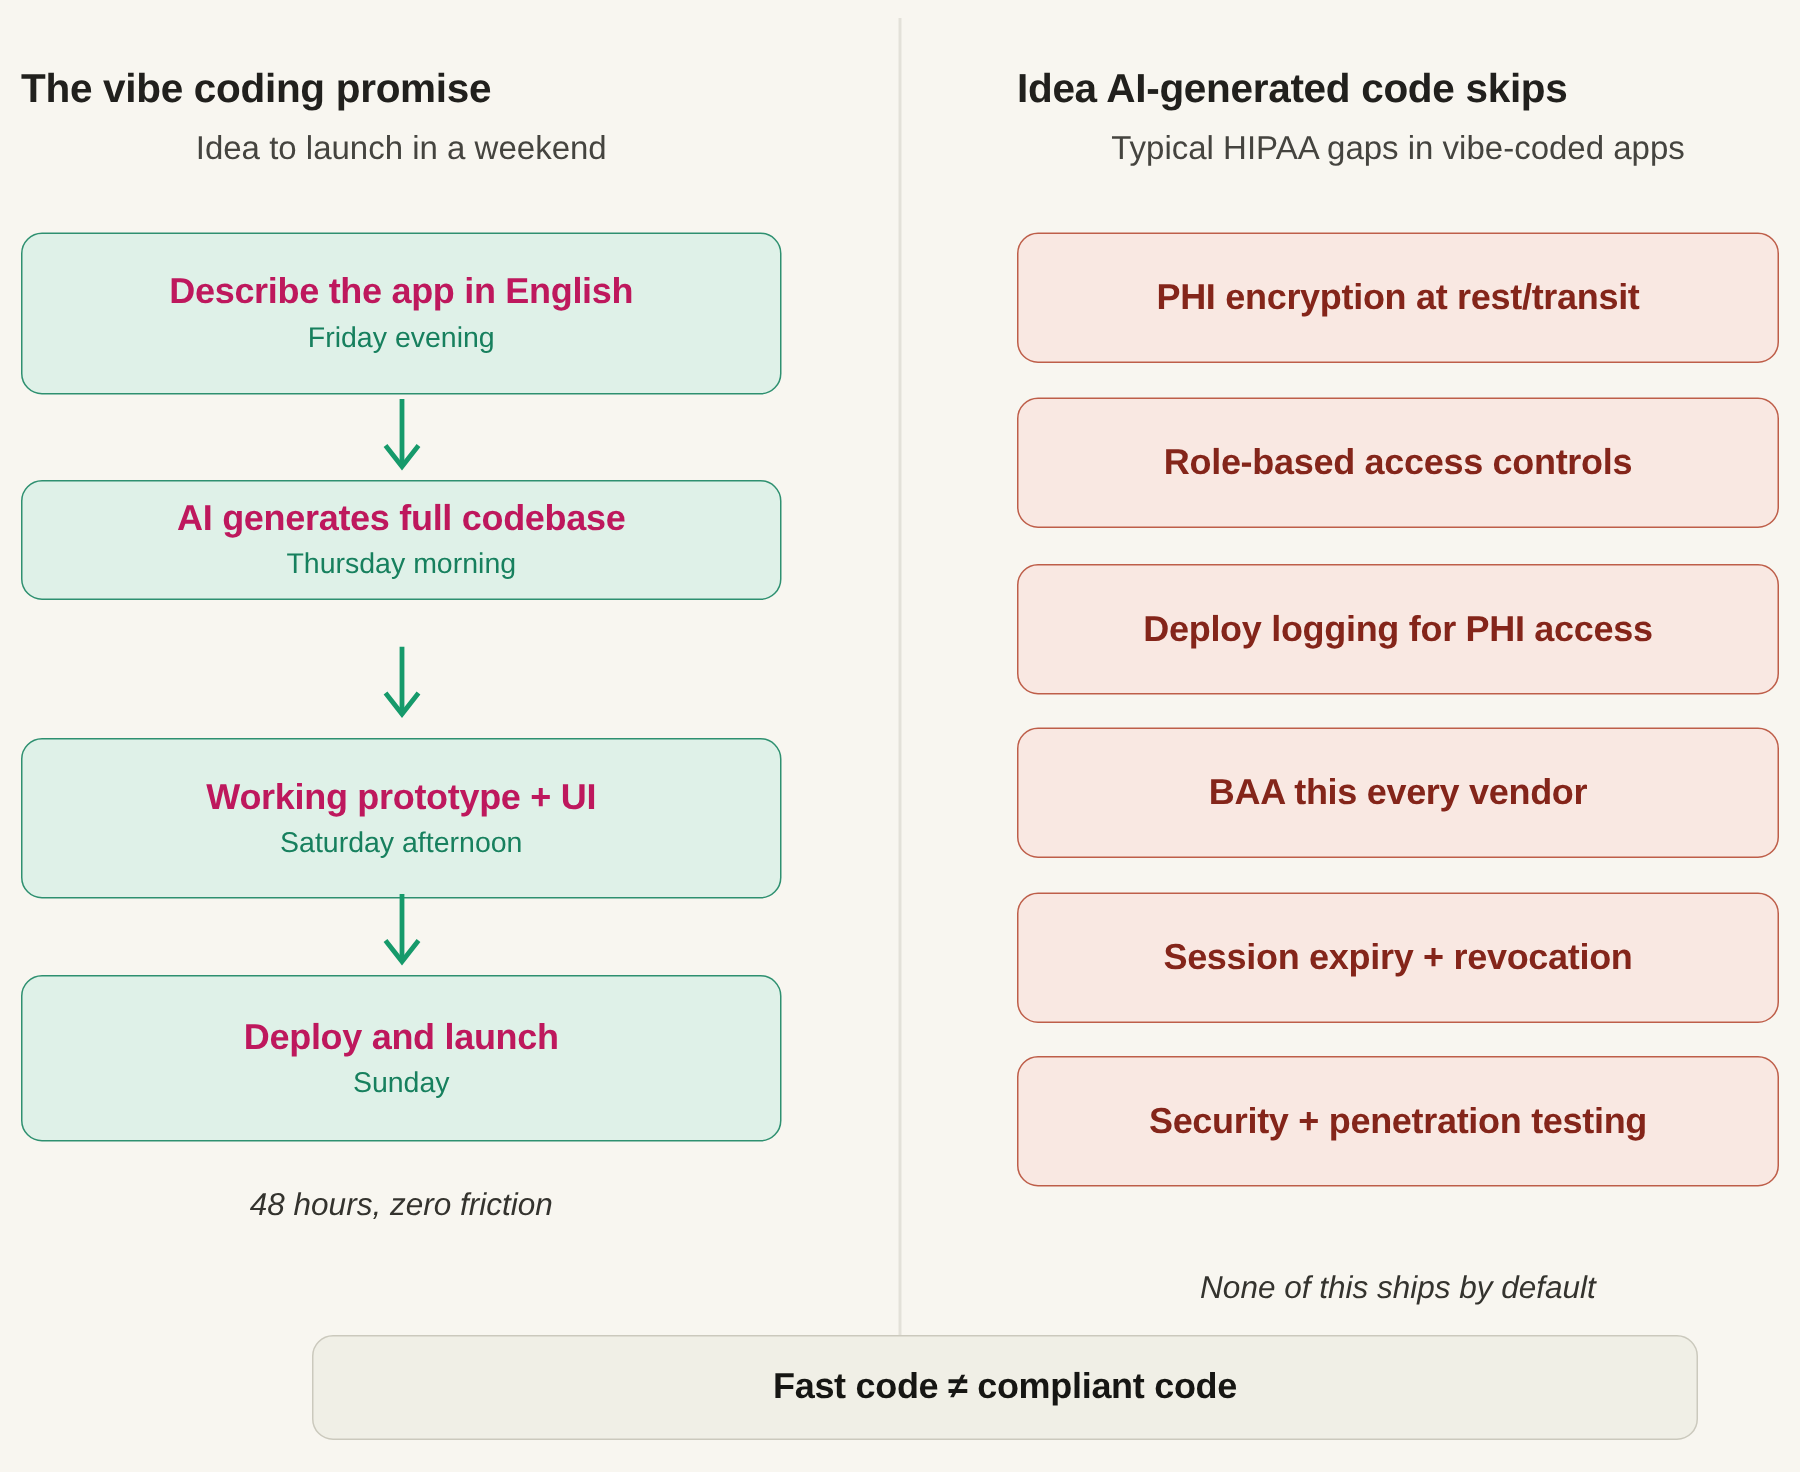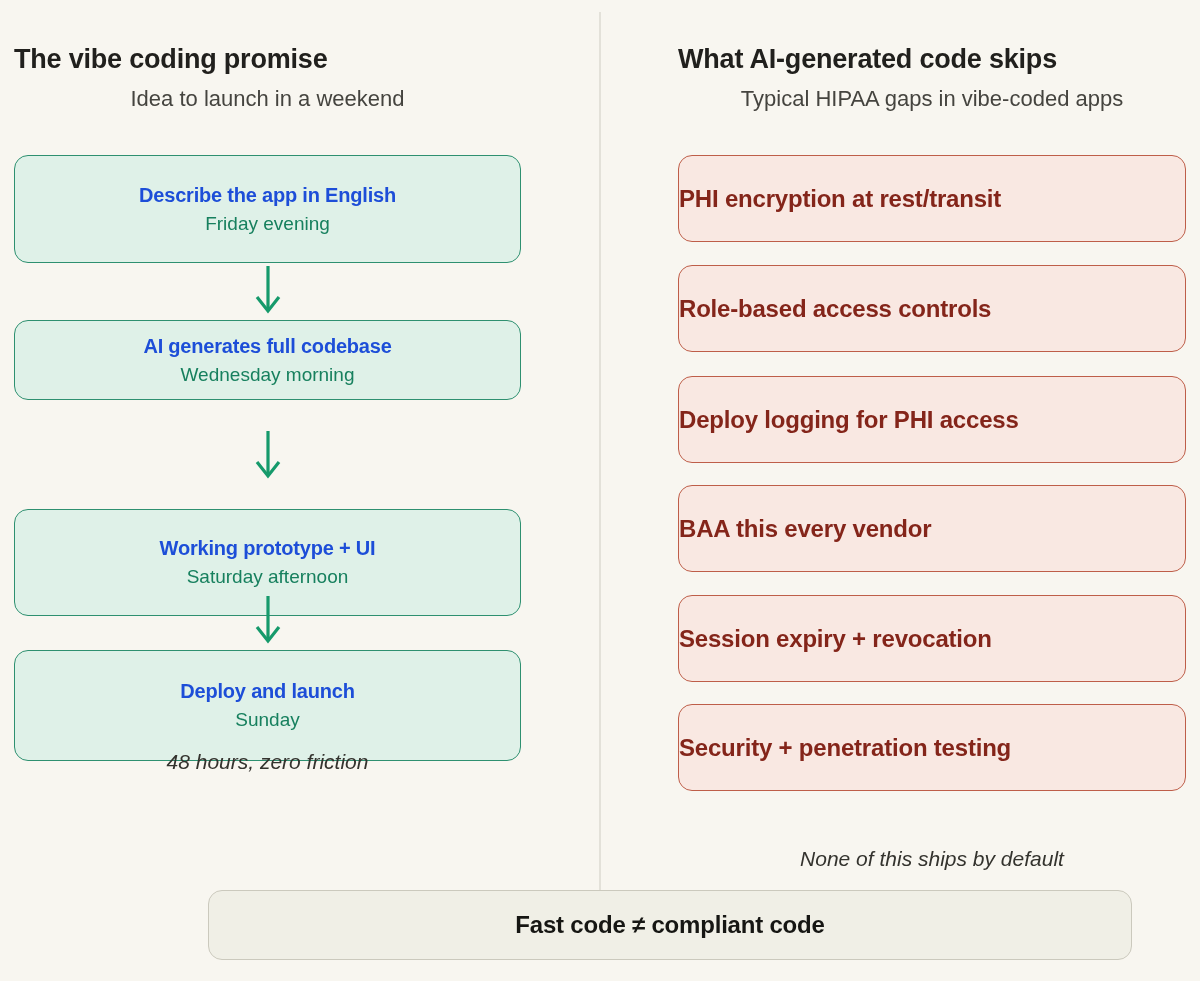--- a/index.html
+++ b/index.html
@@ -42,23 +42,23 @@
     background: #dff1e8;
     border: 1.5px solid #2e9070;
     border-radius: 14px;
     display: flex;
     flex-direction: column;
     align-items: center;
     justify-content: center;
     gap: 6px;
   }
   .flow-box .step-title {
-    font-size: 20px;
+    font-size: 24px;
     font-weight: 700;
-    color: #1d4ed8;
+    color: #be185d;
     letter-spacing: -0.2px;
   }
   .flow-box .step-time {
     font-size: 19px;
     font-weight: 400;
     color: #17805e;
   }
 
   .flow-arrow {
     position: absolute;
@@ -69,21 +69,21 @@
   .gap-box {
     position: absolute;
     left: 678px;
     width: 508px;
     height: 87px;
     background: #f9e8e2;
     border: 1.5px solid #be5e49;
     border-radius: 14px;
     display: flex;
     align-items: center;
-    justify-content: flex-start;
+    justify-content: center;
   }
   .gap-box .gap-label {
     font-size: 24px;
     font-weight: 700;
     color: #84251a;
     letter-spacing: -0.2px;
   }
 
   .caption {
     position: absolute;
@@ -124,46 +124,46 @@
   <div class="step-time">Friday evening</div>
 </div>
 
 <svg class="flow-arrow" style="top:266px;" width="32" height="52" viewBox="0 0 32 52">
   <line x1="16" y1="0" x2="16" y2="44" stroke="#169a6b" stroke-width="3.2"></line>
   <polyline points="5,31 16,45 27,31" fill="none" stroke="#169a6b" stroke-width="3.2"></polyline>
 </svg>
 
 <div class="flow-box" style="top:320px; height:80px;">
   <div class="step-title">AI generates full codebase</div>
-  <div class="step-time">Wednesday morning</div>
+  <div class="step-time">Thursday morning</div>
 </div>
 
 <svg class="flow-arrow" style="top:431px;" width="32" height="52" viewBox="0 0 32 52">
   <line x1="16" y1="0" x2="16" y2="44" stroke="#169a6b" stroke-width="3.2"></line>
   <polyline points="5,31 16,45 27,31" fill="none" stroke="#169a6b" stroke-width="3.2"></polyline>
 </svg>
 
-<div class="flow-box" style="top:509px; height:107px;">
+<div class="flow-box" style="top:492px; height:107px;">
   <div class="step-title">Working prototype + UI</div>
   <div class="step-time">Saturday afternoon</div>
 </div>
 
 <svg class="flow-arrow" style="top:596px;" width="32" height="52" viewBox="0 0 32 52">
   <line x1="16" y1="0" x2="16" y2="44" stroke="#169a6b" stroke-width="3.2"></line>
   <polyline points="5,31 16,45 27,31" fill="none" stroke="#169a6b" stroke-width="3.2"></polyline>
 </svg>
 
 <div class="flow-box" style="top:650px; height:111px;">
   <div class="step-title">Deploy and launch</div>
   <div class="step-time">Sunday</div>
 </div>
 
-<div class="caption" style="left:14px; top:750px; width:507px;">48 hours, zero friction</div>
+<div class="caption" style="left:14px; top:792px; width:507px;">48 hours, zero friction</div>
 
-<h1 class="col-title" style="left:678px; top:44px; width:508px;">What AI-generated code skips</h1>
+<h1 class="col-title" style="left:678px; top:44px; width:508px;">Idea AI-generated code skips</h1>
 <div class="col-subtitle" style="left:678px; top:86px; width:508px;">Typical HIPAA gaps in vibe-coded apps</div>
 
 <div class="gap-box" style="top:155px;">
   <div class="gap-label">PHI encryption at rest/transit</div>
 </div>
 <div class="gap-box" style="top:265px;">
   <div class="gap-label">Role-based access controls</div>
 </div>
 <div class="gap-box" style="top:376px;">
   <div class="gap-label">Deploy logging for PHI access</div>

